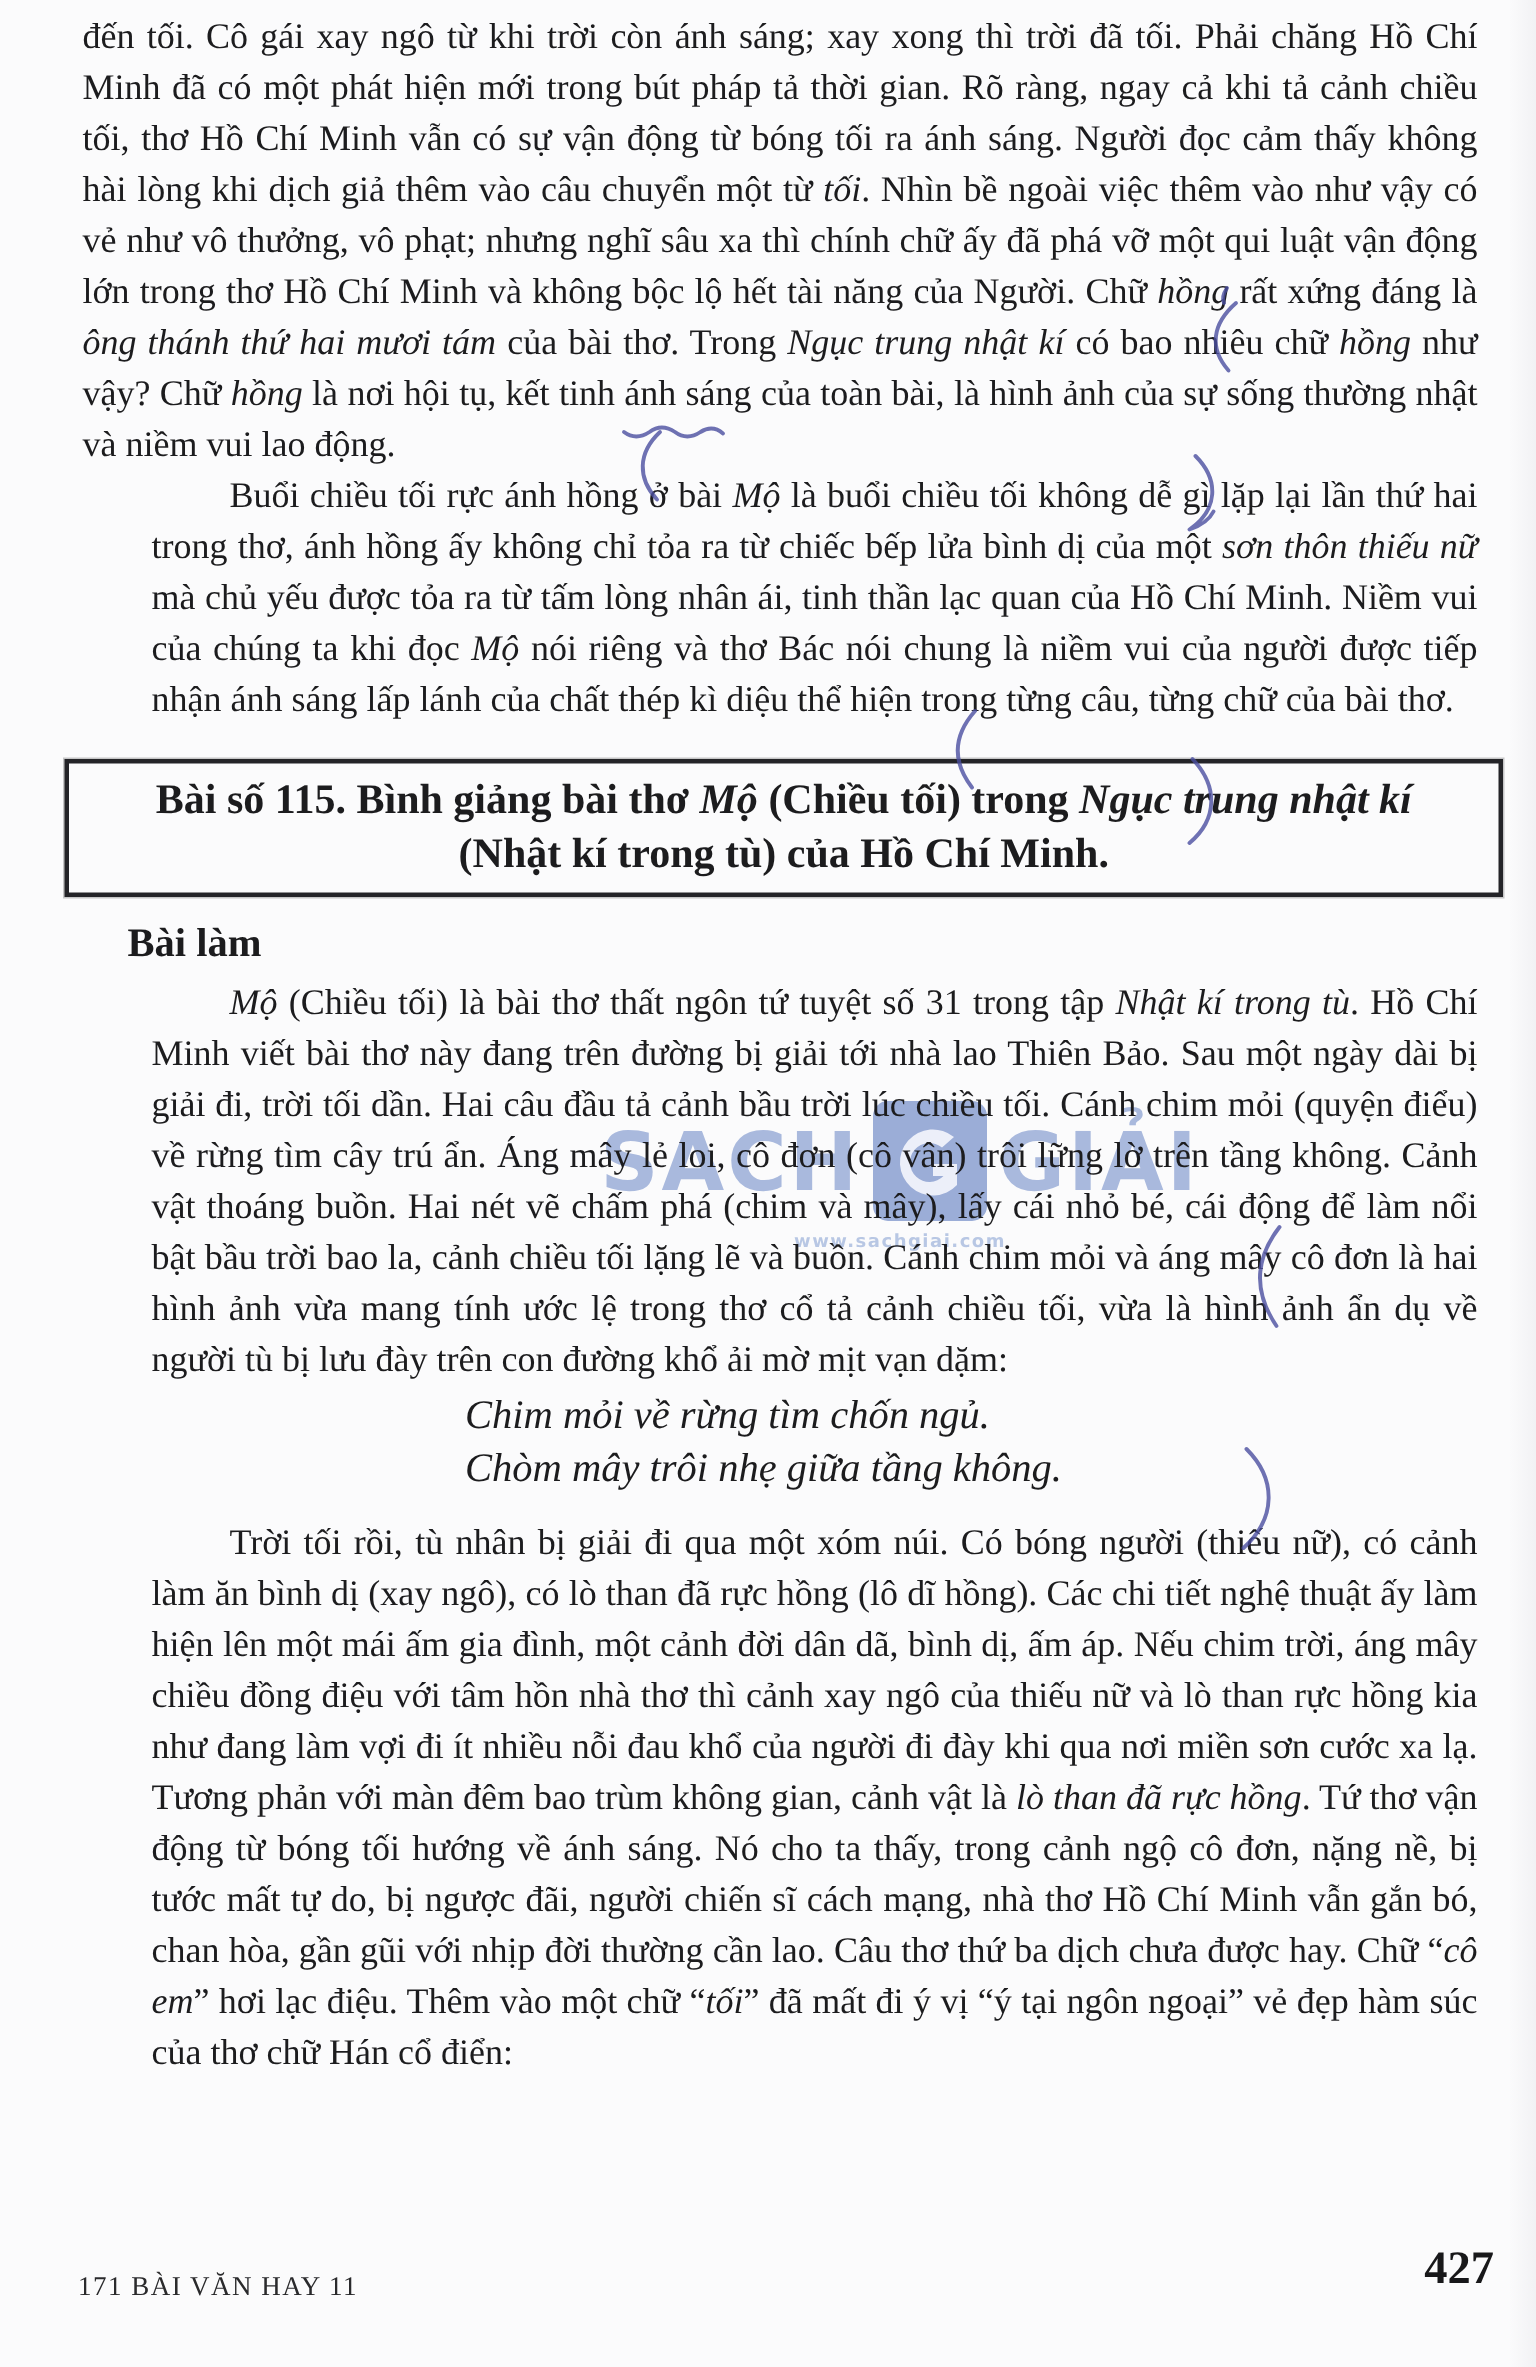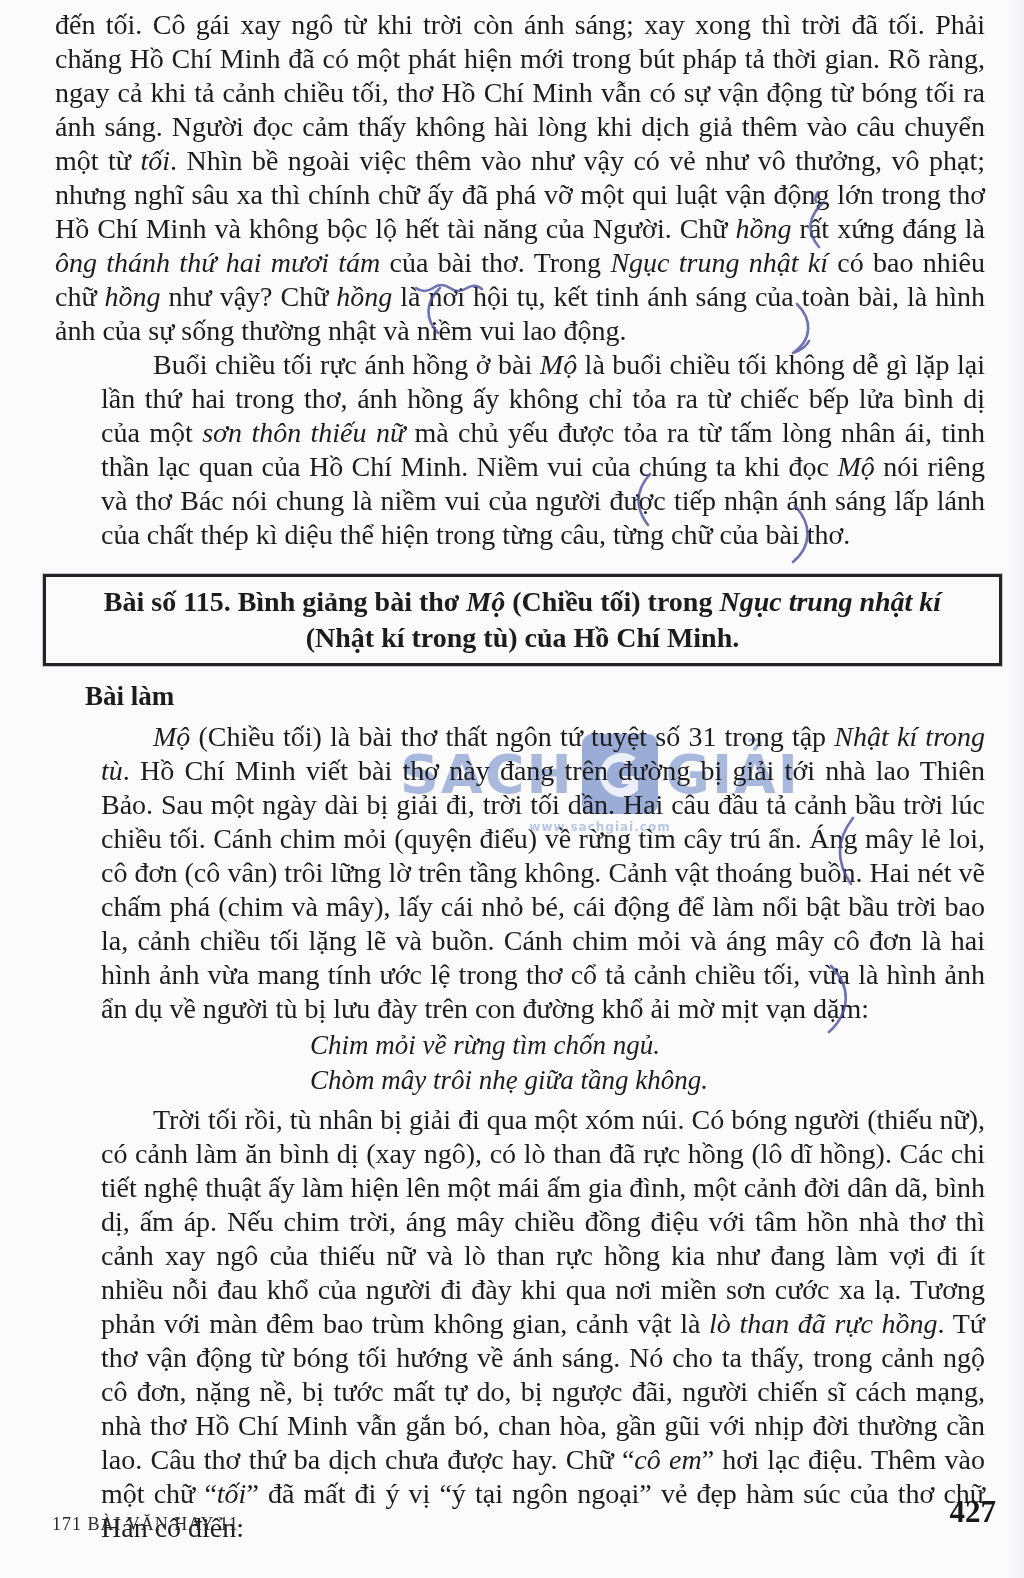--- a/index.html
+++ b/index.html
@@ -13,21 +13,21 @@
     font-family:"Liberation Serif","DejaVu Serif",serif;
     color:#1c1c1e;
   }
   .content{
     position:relative;
     z-index:2;
     padding:8px 39px 0 55px;
   }
   p.body{
     margin:0;
-    font-size:28px;
+    font-size:24px;
     line-height:34px;
     text-align:justify;
     text-justify:inter-word;
     hyphens:none;
   }
   p.body.indent{text-indent:52px;margin-left:46px;}
   .title-box{
     margin:22px -17px 12px -12px;
     border:3px solid #242428;
     box-shadow:0 0 0 1px rgba(40,40,40,.25);
@@ -41,21 +41,21 @@
     text-align:center;
     font-weight:bold;
   }
   .bai-lam{
     margin:10px 0 6px 30px;
     font-size:27px;
     line-height:36px;
     text-align:left;
     font-weight:bold;
   }
-  .poem{margin:2px 0 5px 0;}
+  .poem{margin:2px 0 16px 0;}
   .poem p{
     margin:0;
     padding-left:255px;
     font-size:27px;
     line-height:35px;
     font-style:italic;
   }
   .footer-left{
     position:absolute;
     left:52px;top:1514px;

